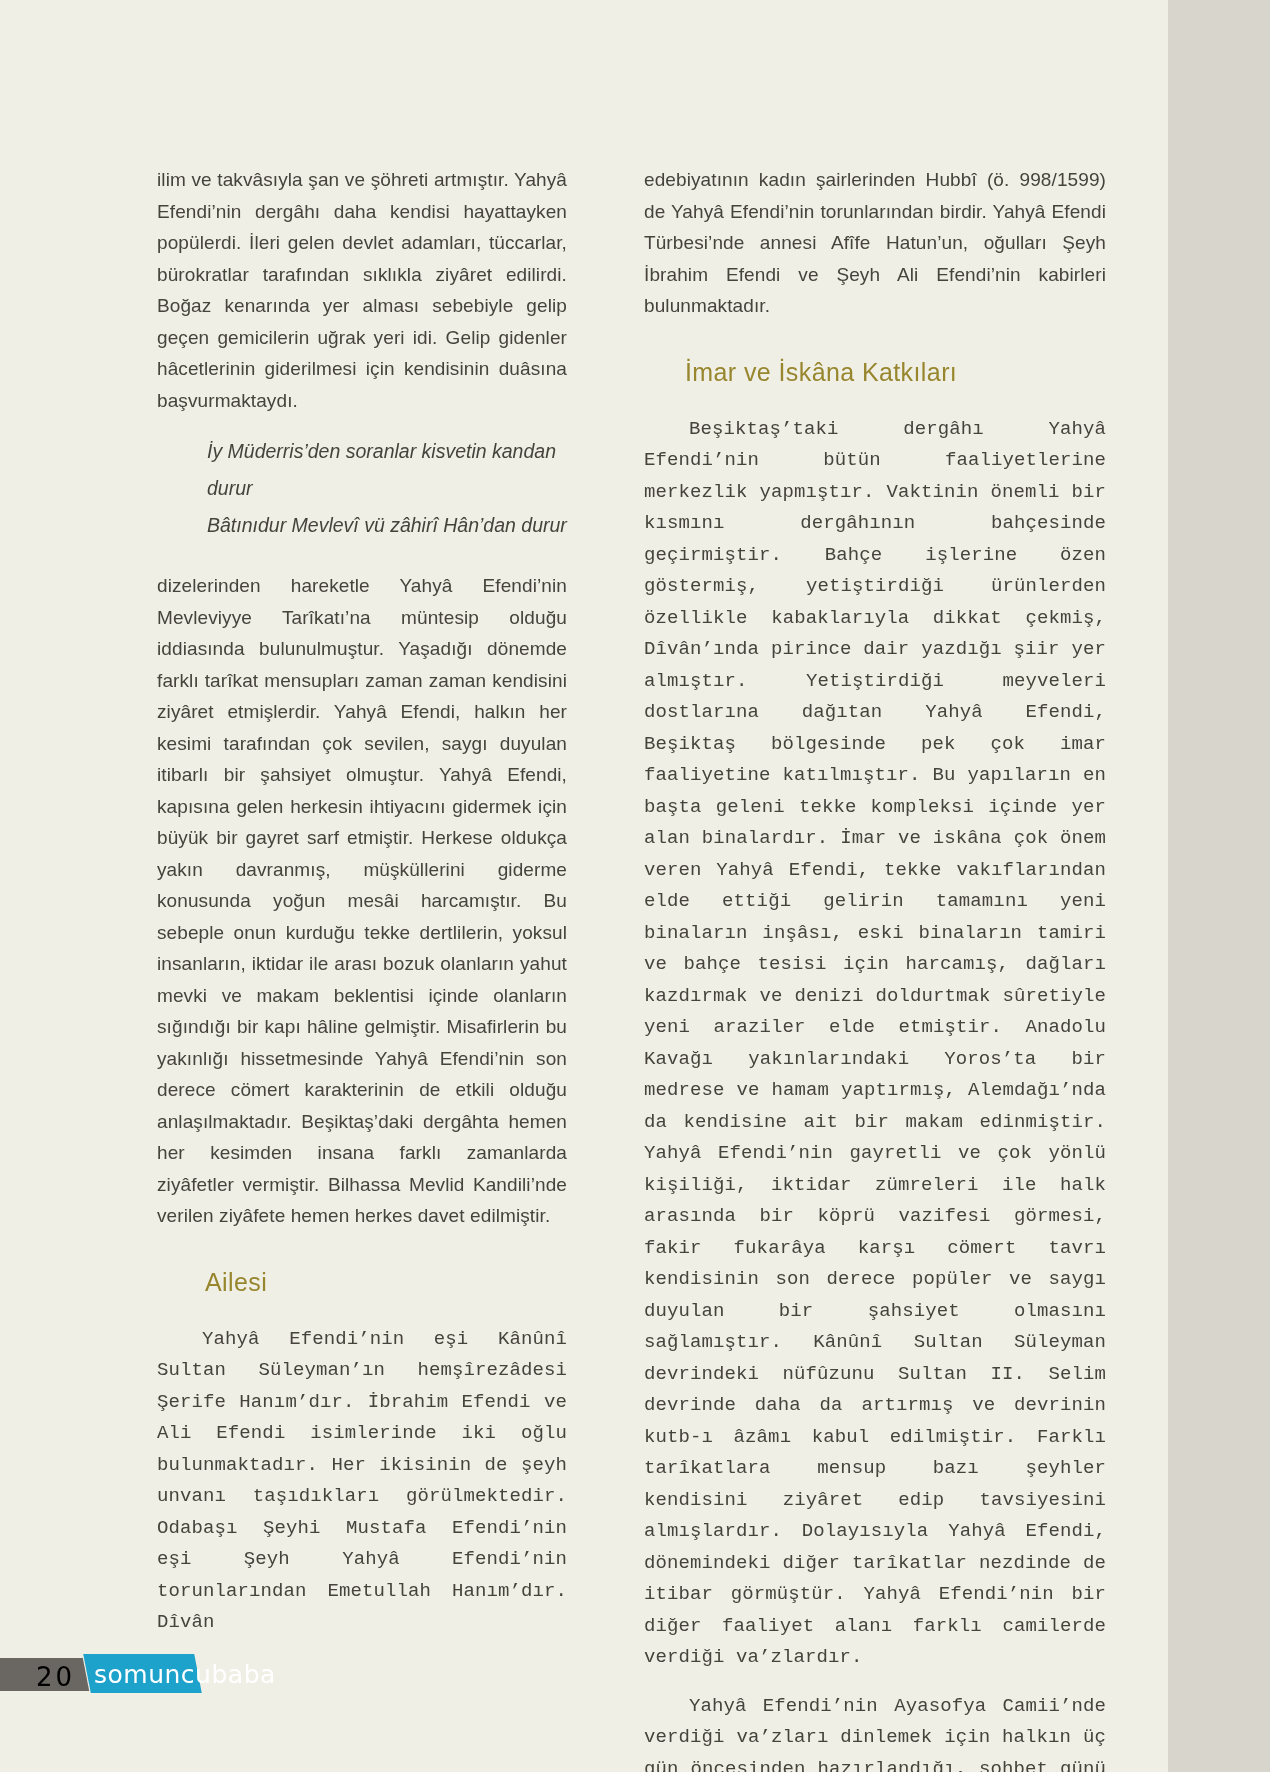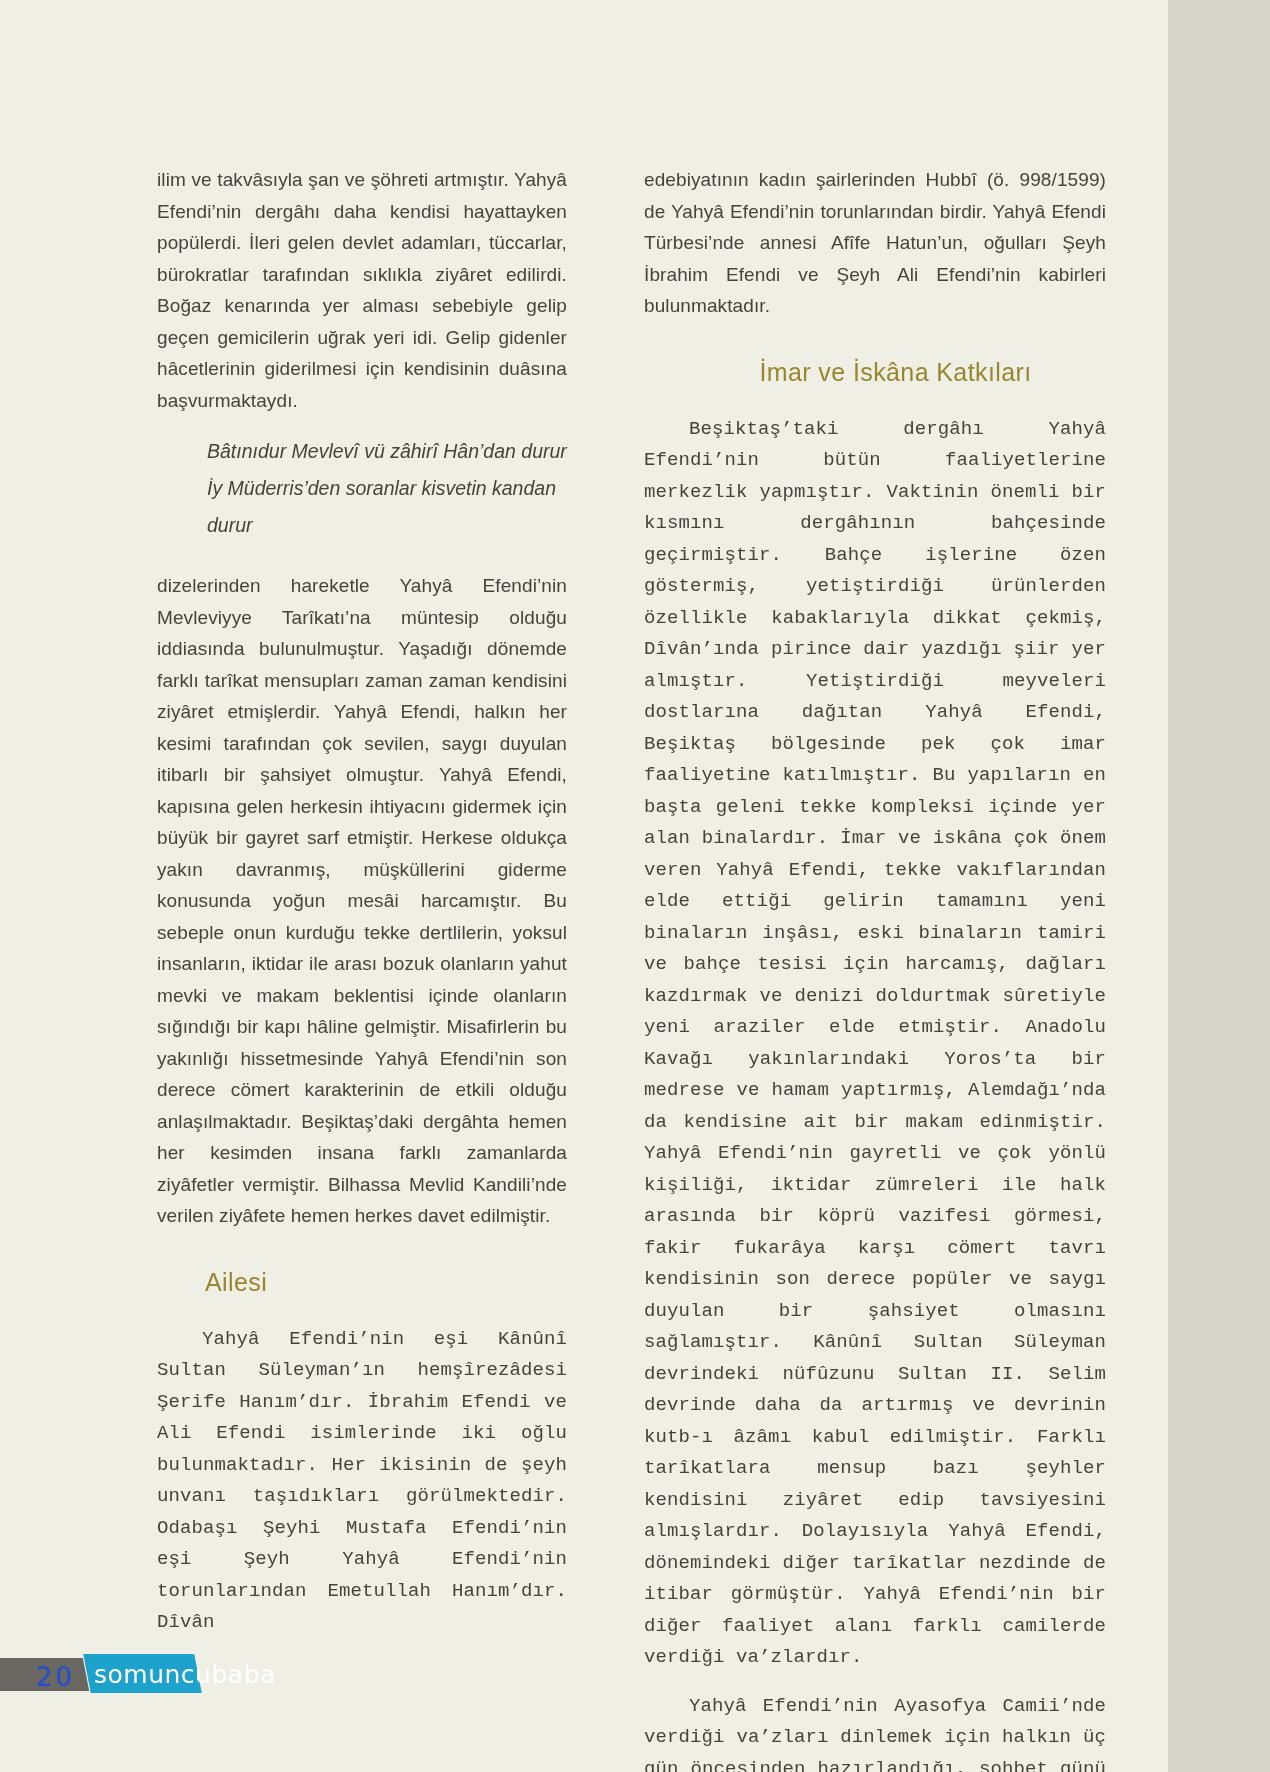--- a/index.html
+++ b/index.html
@@ -23,21 +23,21 @@
     letter-spacing:0.1px;
   }
   .indent{text-indent:45px;font-family:Liberation Mono, monospace;}
   .heading{
     margin:36px 0 27px 48px;
     font-size:25px;
     font-weight:normal;
     color:#97862e;
     letter-spacing:0.4px;
   }
-  .col-right .heading{margin-left:41px;text-align:center;}
+  .col-right .heading{margin-left:41px;}
   .verse{
     margin:12px 0 26px 50px;
     font-style:italic;
   }
   .verse p{
     margin:0;
     font-size:19.5px;
     line-height:37px;
     color:#46433c;
   }
@@ -52,21 +52,21 @@
   .brand-band{
     position:absolute;
     left:87px;top:1654px;
     width:111px;height:39px;
     background:#1da2cc;
     transform:skewX(11deg);
   }
   .pn-text{
     position:absolute;
     left:36px;top:1662px;
-    color:#1d4ed8;
+    color:#000000;
     font-size:26px;
     letter-spacing:3px;
     font-family:"DejaVu Sans", sans-serif;
   }
   .brand-text{
     position:absolute;
     left:94px;top:1660px;
     color:#ffffff;
     font-size:25px;
     letter-spacing:0.5px;
@@ -74,22 +74,22 @@
   }
 </style>
 </head>
 <body>
 
 <div class="page">
 
   <div class="col col-left">
     <p class="body-par">ilim ve takvâsıyla şan ve şöhreti artmıştır. Yahyâ Efendi’nin dergâhı daha kendisi hayattayken popülerdi. İleri gelen devlet adamları, tüccarlar, bürokratlar tarafından sıklıkla ziyâret edilirdi. Boğaz kenarında yer alması sebebiyle gelip geçen gemicilerin uğrak yeri idi. Gelip gidenler hâcetlerinin giderilmesi için kendisinin duâsına başvurmaktaydı.</p>
     <div class="verse">
+      <p>İy Müderris’den soranlar kisvetin kandan durur</p>
       <p>Bâtınıdur Mevlevî vü zâhirî Hân’dan durur</p>
-      <p>İy Müderris’den soranlar kisvetin kandan durur</p>
     </div>
     <p class="body-par">dizelerinden hareketle Yahyâ Efendi’nin Mevleviyye Tarîkatı’na müntesip olduğu iddiasında bulunulmuştur. Yaşadığı dönemde farklı tarîkat mensupları zaman zaman kendisini ziyâret etmişlerdir. Yahyâ Efendi, halkın her kesimi tarafından çok sevilen, saygı duyulan itibarlı bir şahsiyet olmuştur. Yahyâ Efendi, kapısına gelen herkesin ihtiyacını gidermek için büyük bir gayret sarf etmiştir. Herkese oldukça yakın davranmış, müşküllerini giderme konusunda yoğun mesâi harcamıştır. Bu sebeple onun kurduğu tekke dertlilerin, yoksul insanların, iktidar ile arası bozuk olanların yahut mevki ve makam beklentisi içinde olanların sığındığı bir kapı hâline gelmiştir. Misafirlerin bu yakınlığı hissetmesinde Yahyâ Efendi’nin son derece cömert karakterinin de etkili olduğu anlaşılmaktadır. Beşiktaş’daki dergâhta hemen her kesimden insana farklı zamanlarda ziyâfetler vermiştir. Bilhassa Mevlid Kandili’nde verilen ziyâfete hemen herkes davet edilmiştir.</p>
     <h2 class="heading">Ailesi</h2>
     <p class="body-par indent">Yahyâ Efendi’nin eşi Kânûnî Sultan Süleyman’ın hemşîrezâdesi Şerife Hanım’dır. İbrahim Efendi ve Ali Efendi isimlerinde iki oğlu bulunmaktadır. Her ikisinin de şeyh unvanı taşıdıkları görülmektedir. Odabaşı Şeyhi Mustafa Efendi’nin eşi Şeyh Yahyâ Efendi’nin torunlarından Emetullah Hanım’dır. Dîvân</p>
   </div>
 
   <div class="col col-right">
     <p class="body-par">edebiyatının kadın şairlerinden Hubbî (ö. 998/1599) de Yahyâ Efendi’nin torunlarından birdir. Yahyâ Efendi Türbesi’nde annesi Afîfe Hatun’un, oğulları Şeyh İbrahim Efendi ve Şeyh Ali Efendi’nin kabirleri bulunmaktadır.</p>
     <h2 class="heading">İmar ve İskâna Katkıları</h2>
     <p class="body-par indent">Beşiktaş’taki dergâhı Yahyâ Efendi’nin bütün faaliyetlerine merkezlik yapmıştır. Vaktinin önemli bir kısmını dergâhının bahçesinde geçirmiştir. Bahçe işlerine özen göstermiş, yetiştirdiği ürünlerden özellikle kabaklarıyla dikkat çekmiş, Dîvân’ında pirince dair yazdığı şiir yer almıştır. Yetiştirdiği meyveleri dostlarına dağıtan Yahyâ Efendi, Beşiktaş bölgesinde pek çok imar faaliyetine katılmıştır. Bu yapıların en başta geleni tekke kompleksi içinde yer alan binalardır. İmar ve iskâna çok önem veren Yahyâ Efendi, tekke vakıflarından elde ettiği gelirin tamamını yeni binaların inşâsı, eski binaların tamiri ve bahçe tesisi için harcamış, dağları kazdırmak ve denizi doldurtmak sûretiyle yeni araziler elde etmiştir. Anadolu Kavağı yakınlarındaki Yoros’ta bir medrese ve hamam yaptırmış, Alemdağı’nda da kendisine ait bir makam edinmiştir. Yahyâ Efendi’nin gayretli ve çok yönlü kişiliği, iktidar zümreleri ile halk arasında bir köprü vazifesi görmesi, fakir fukarâya karşı cömert tavrı kendisinin son derece popüler ve saygı duyulan bir şahsiyet olmasını sağlamıştır. Kânûnî Sultan Süleyman devrindeki nüfûzunu Sultan II. Selim devrinde daha da artırmış ve devrinin kutb-ı âzâmı kabul edilmiştir. Farklı tarîkatlara mensup bazı şeyhler kendisini ziyâret edip tavsiyesini almışlardır. Dolayısıyla Yahyâ Efendi, dönemindeki diğer tarîkatlar nezdinde de itibar görmüştür. Yahyâ Efendi’nin bir diğer faaliyet alanı farklı camilerde verdiği va’zlardır.</p>

